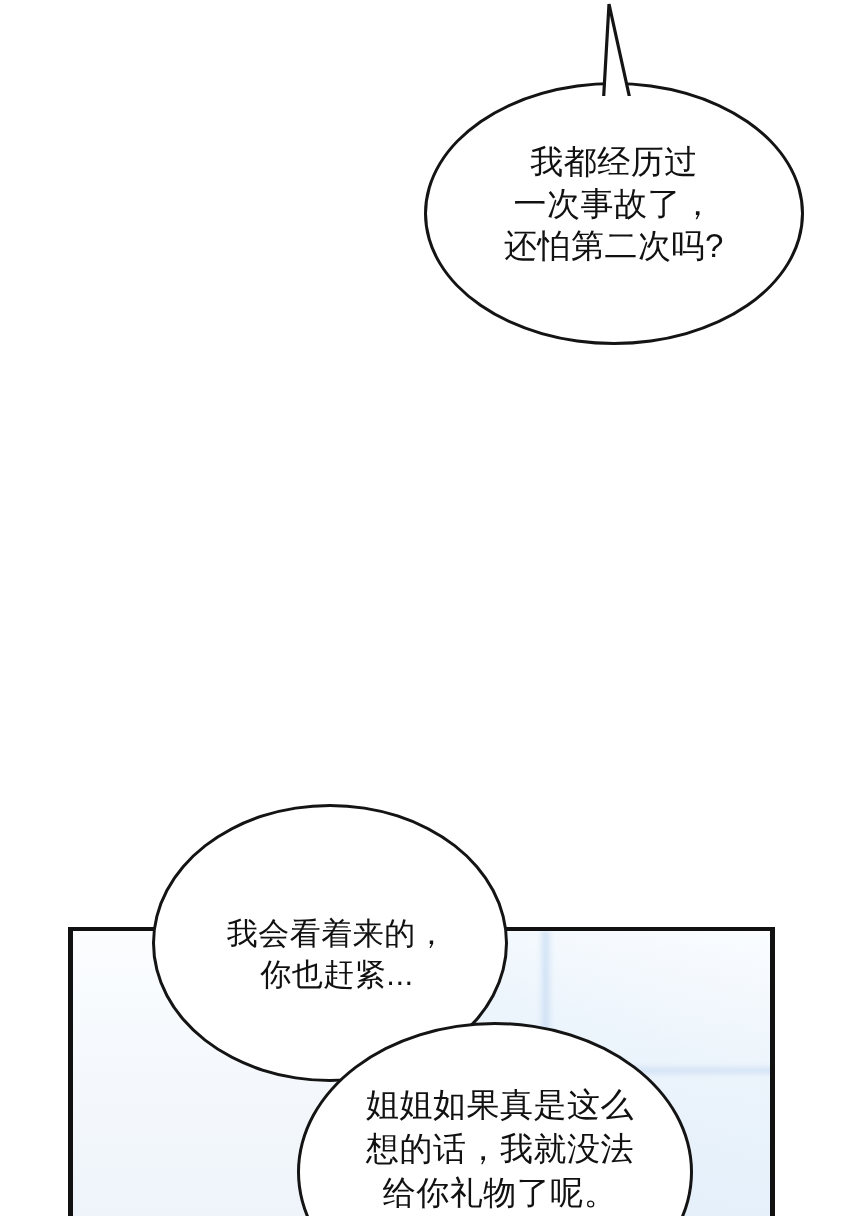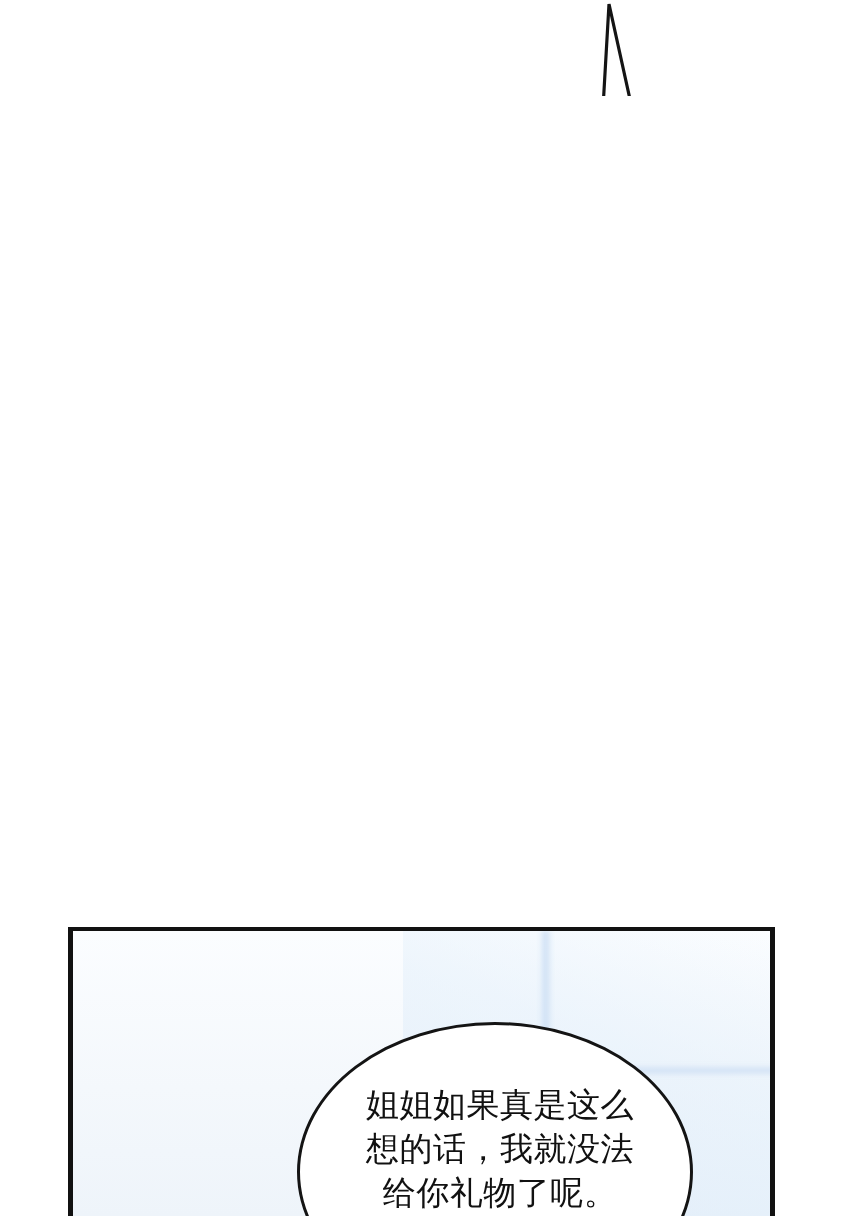--- a/index.html
+++ b/index.html
@@ -156,21 +156,30 @@
   <div class="panel">
     <div class="panel-wash"></div>
     <div class="panel-glow-v"></div>
     <div class="panel-glow-h"></div>
   </div>
 
   <svg class="tail-1" viewBox="0 0 130 130">
     <polygon points="58,108 64,4 86,104" fill="#ffffff" stroke="#141414" stroke-width="3.2" stroke-linejoin="miter"></polygon>
     <rect x="52" y="96" width="42" height="24" fill="#ffffff"></rect>
   </svg>
+  <div class="bubble" id="bubble-1">
+    <div class="btext">我都经历过
+一次事故了，
+还怕第二次吗?</div>
+  </div>
 
+  <div class="bubble" id="bubble-2">
+    <div class="btext">我会看着来的，
+你也赶紧...</div>
+  </div>
 
   <div class="bubble" id="bubble-3">
     <div class="btext">姐姐如果真是这么
 想的话，我就没法
 给你礼物了呢。</div>
   </div>
 
 </div>
 
 </body></html>

